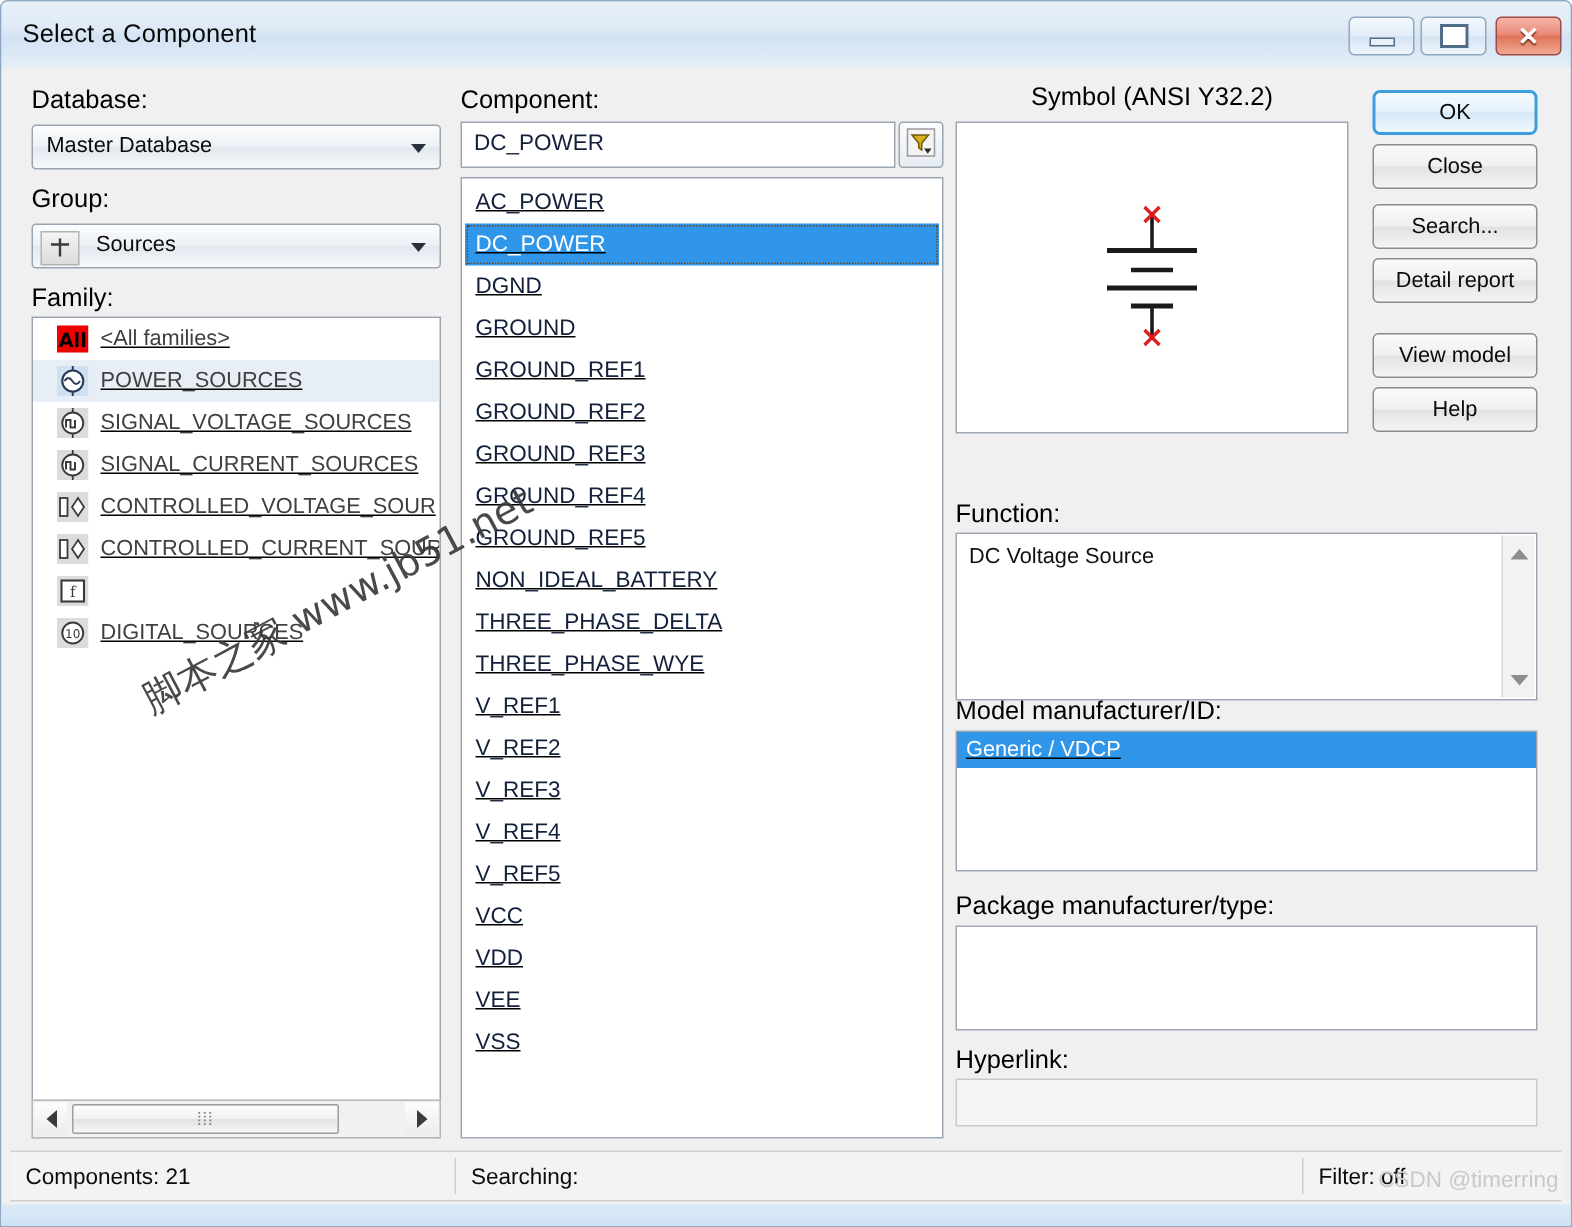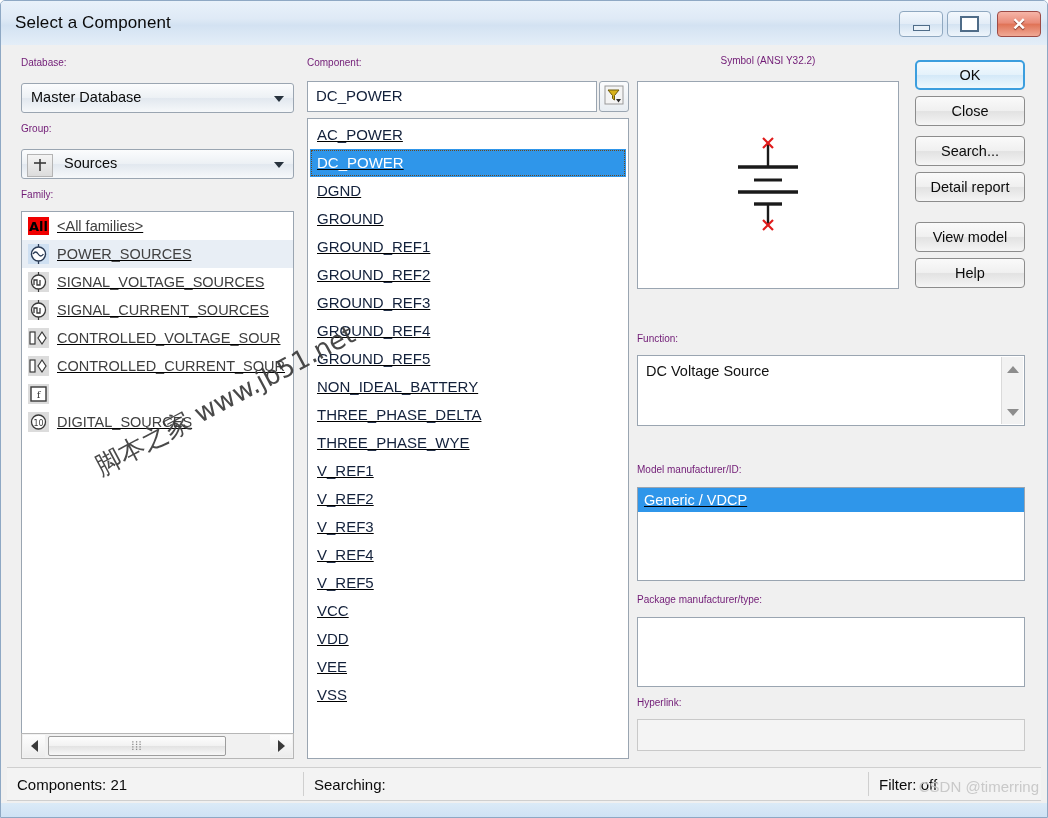--- a/index.html
+++ b/index.html
@@ -57,21 +57,21 @@
     text-shadow:0 1px 1px rgba(90,20,10,.8);
   }
 
   
   #content{
     position:absolute;left:0;top:44px;right:0;bottom:0;
     background:#f0f0f0;
   }
 
   .lbl{
-    position:absolute;font-size:10px;color:#701a75;white-space:nowrap;
+    position:absolute;font-size:17px;color:#000000;white-space:nowrap;
   }
 
   
   .combo{
     position:absolute;box-sizing:border-box;height:30px;
     background:linear-gradient(180deg,#fbfcfd 0%,#edf1f5 48%,#e2e8ef 52%,#f6f8fa 100%);
     border:1px solid #9aa5b1;
     border-radius:3px;
   }
   .combo .ctext{
@@ -93,21 +93,21 @@
   
   .panel{
     position:absolute;box-sizing:border-box;
     background:#ffffff;border:1px solid #9aa5b1;text-decoration:underline;
   }
 
   
   #family-list{overflow:hidden;}
   .fam-row{
     position:relative;height:28px;display:flex;align-items:center;
-    padding-left:6px;white-space:nowrap;overflow:hidden;
+    padding-left:16px;white-space:nowrap;overflow:hidden;
   }
   .fam-row.sel{background:#e8eef5;}
   .fam-icon{
     width:21px;height:21px;margin-right:8px;flex:0 0 21px;
     display:flex;align-items:center;justify-content:center;
   }
   .fam-label{font-size:14.5px;color:#404040;}
 
   
   #component-list{overflow:hidden;padding-top:2px;}
@@ -442,21 +442,21 @@
     </div>
 
     <div class="btn primary" style="left:914px;top:15px;">OK</div>
     <div class="btn" style="left:914px;top:51px;">Close</div>
     <div class="btn" style="left:914px;top:91px;">Search...</div>
     <div class="btn" style="left:914px;top:127px;">Detail report</div>
     <div class="btn" style="left:914px;top:177px;">View model</div>
     <div class="btn" style="left:914px;top:213px;">Help</div>
 
     <div class="lbl" style="left:636px;top:288px;">Function:</div>
-    <div class="panel" id="function-box" style="left:636px;top:310px;width:388px;height:71px;">
+    <div class="panel" id="function-box" style="left:636px;top:310px;width:388px;height:112px;">
       <div class="ftext">DC Voltage Source</div>
       <div class="vscroll">
         <div class="up">
             <div class="tri-up"></div>
           </div>
         <div class="dn">
             <div class="tri-dn"></div>
           </div>
       </div>
     </div>

